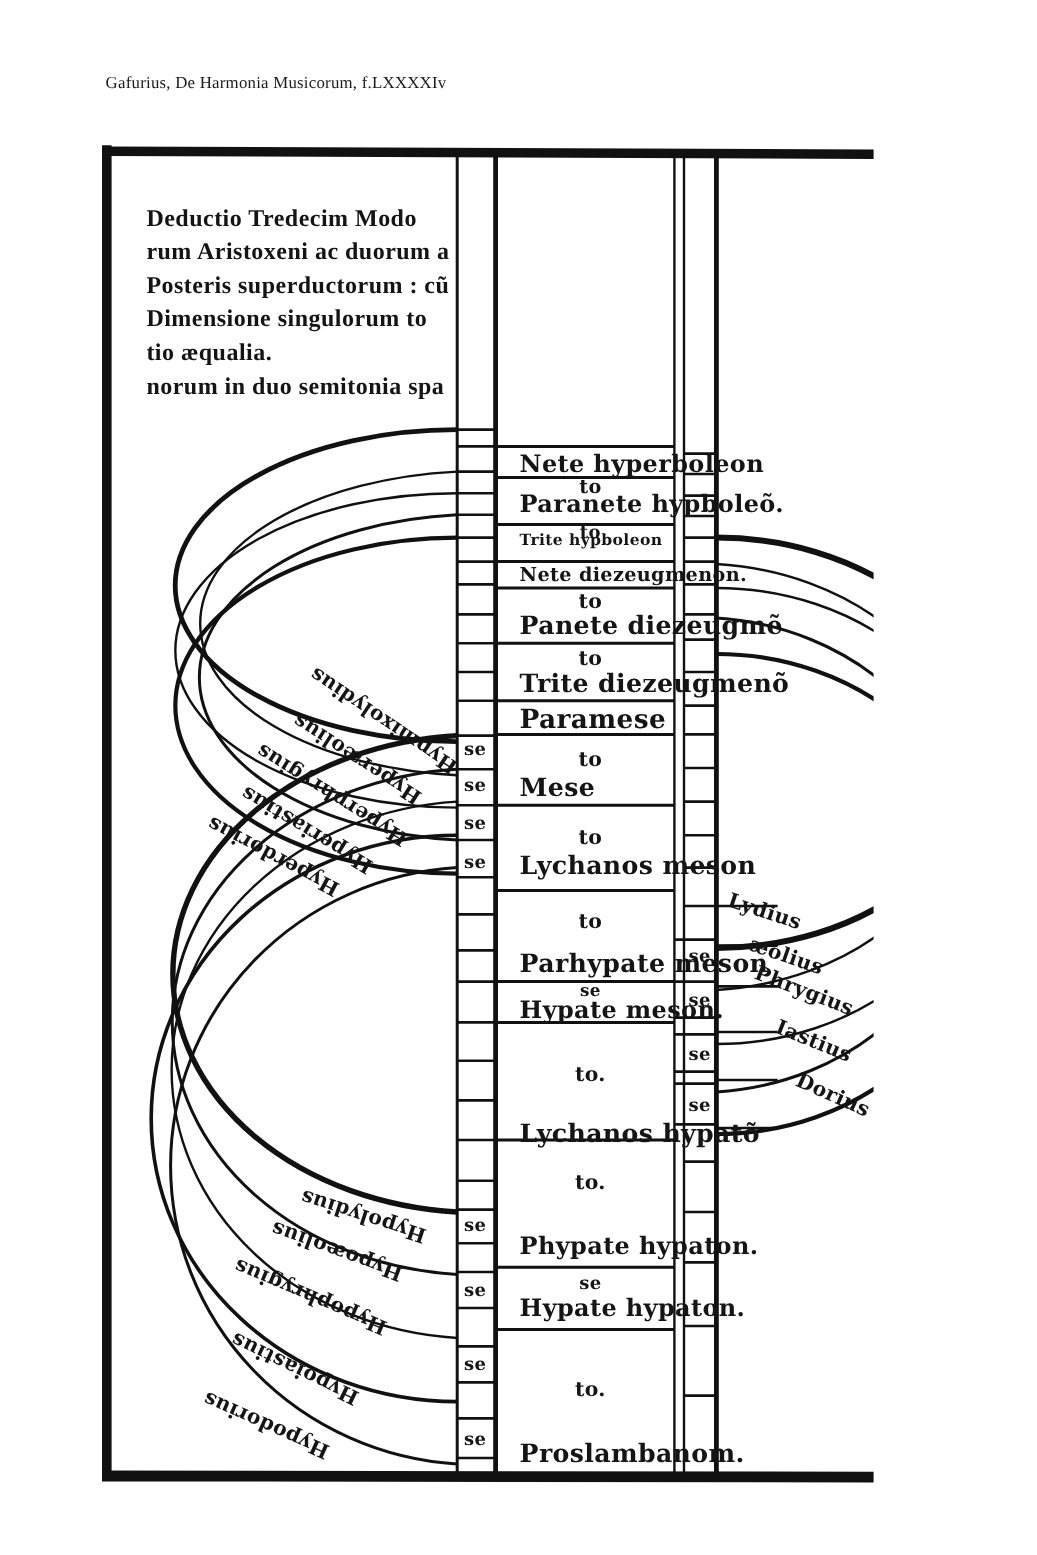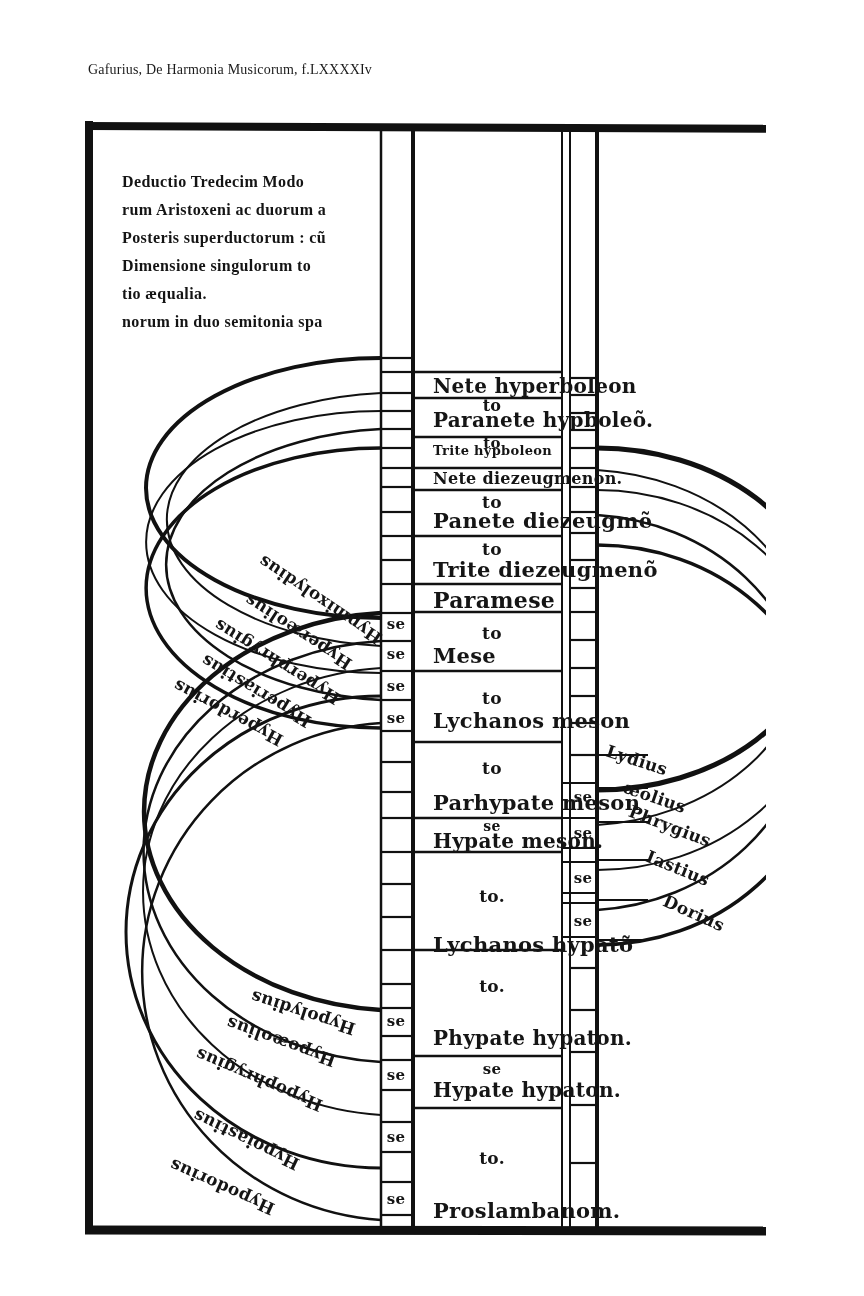--- a/index.html
+++ b/index.html
@@ -1,23 +1,23 @@
 <!DOCTYPE html>
 <html><head>
 <meta charset="utf-8">
 <style>
   html,body{margin:0;padding:0;background:#ffffff;}
   .page{position:relative;width:728px;height:1296px;background:#ffffff;overflow:hidden;
-        font-family:"Liberation Serif",serif;color:#121212;padding-left:38px;}
+        font-family:"Liberation Serif",serif;color:#121212;}
   .caption{position:absolute;left:88px;top:62px;font-size:14px;letter-spacing:.2px;
            font-family:"Liberation Serif",serif;color:#1a1a1a;}
   svg.lines{position:absolute;left:0;top:0;z-index:0;}
   .txt{position:absolute;z-index:2;white-space:nowrap;}
   .title-block{position:absolute;left:122px;top:168px;z-index:2;width:280px;
-               font-family:"Liberation Serif",serif;font-weight:bold;font-size:16px;
+               font-family:"Liberation Serif",serif;font-weight:bold;font-size:20px;
                line-height:28px;letter-spacing:.4px;color:#141414;}
   .bl{font-family:"DejaVu Serif",serif;font-weight:bold;color:#151515;letter-spacing:.3px;}
   .name{font-size:20px;margin-left:17px;}
   .iv{width:90px;text-align:center;font-size:16px;}
   .se{width:30px;text-align:center;font-size:15px;}
   .mode{font-size:17px;transform-origin:center;}
   .ctr{transform:translate(-50%,-50%);}
 </style>
 </head>
 <body>

